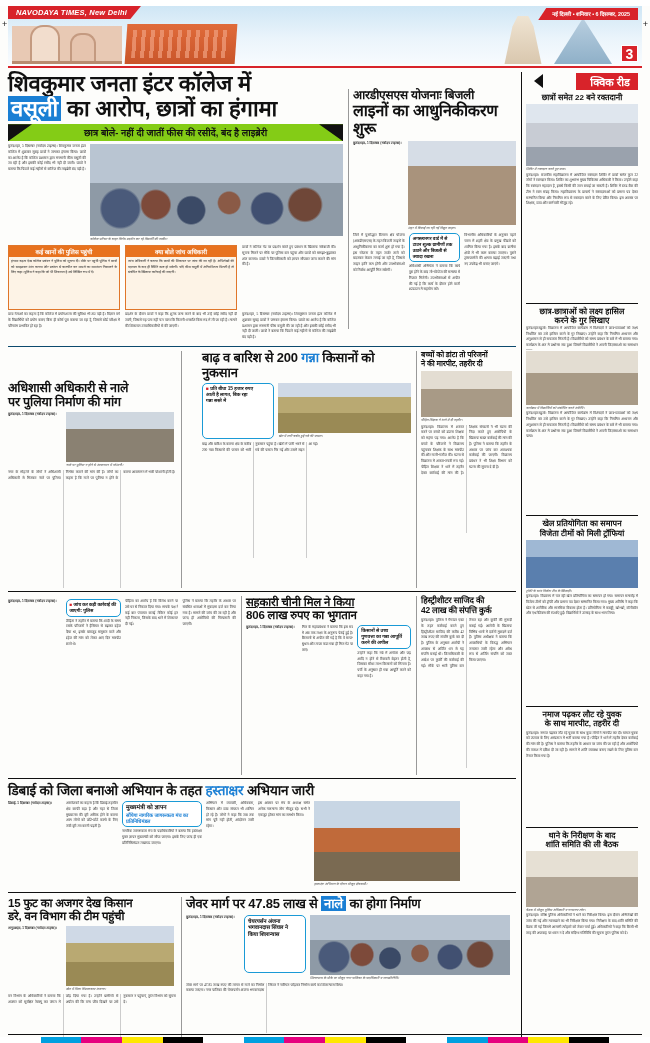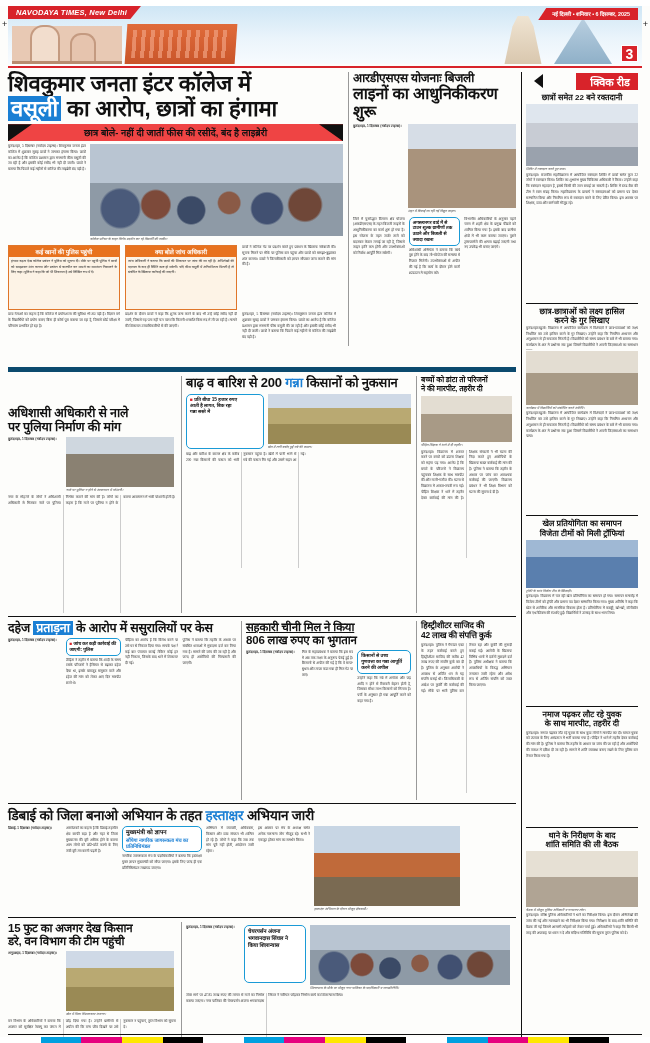--- a/index.html
+++ b/index.html
@@ -81,21 +81,21 @@
     font-size: 3.55px; line-height: 1.62; color: #2a2a2a; text-align: justify;
     font-family: "Liberation Serif", "DejaVu Serif", serif;
     hyphens: auto; overflow: hidden;
   }
   .cap { font-size: 3.4px; color: #555; font-style: italic; line-height:1.3; padding-top:1px; overflow:hidden; white-space:nowrap; text-overflow:ellipsis;}
   .hl { font-weight: bold; color: #111; letter-spacing: -.2px; line-height: 1.12; }
   .lead-h { font-size: 22px; text-align: left; }
   .hi-blue { background: #1a7fd4; color: #fff; padding: 0 3px; }
   .hi-blue-txt { color: #1a7fd4; }
   .lead-strap {
-    margin-top: 3px; background: #ef4444; color: #111;
+    margin-top: 3px; background: #84cc16; color: #111;
     font-weight: bold; font-size: 9.5px; text-align: center;
     padding: 2px 26px; position: relative;
   }
   .lead-strap:before, .lead-strap:after {
     content: ""; position: absolute; top: 0; bottom: 0; width: 24px; background: #111;
   }
   .lead-strap:before { left: 0; clip-path: polygon(0 0, 100% 0, 0 100%); }
   .lead-strap:after { right: 0; clip-path: polygon(100% 0, 100% 100%, 0 0); }
 
   .photo { background: #c9c2b6; position: relative; overflow: hidden; }
@@ -172,21 +172,21 @@
     <div class="mh-date">नई दिल्ली • शनिवार • 6 दिसम्बर, 2025</div>
 
     <div class="mh-pageno">3</div>
   </div>
   <div class="rule-red"></div>
 
   <div class="content">
 
     <div class="col-main">
 
-      <div style="display:flex; gap:5px; border-bottom:5px solid #0c4a6e; padding-bottom:21px;">
+      <div style="display:flex; gap:5px; border-bottom:1px solid #0c4a6e; padding-bottom:0;align-items:center;">
 
         <div style="width:335px;">
           <div class="hl lead-h">शिवकुमार जनता इंटर कॉलेज में</div>
           <div class="hl lead-h">
             <span class="hi-blue">वसूली</span>
             <span>का आरोप, छात्रों का हंगामा</span>
           </div>
           <div class="lead-strap">छात्र बोले- नहीं दी जातीं फीस की रसीदें, बंद है लाइब्रेरी</div>
 
           <div style="display:flex; gap:4px; margin-top:3px;">
@@ -257,21 +257,21 @@
           <div style="display:flex; gap:4px; margin-top:3px;">
             <div class="body-text" style="width:54px; height:56px;"><b>बुलंदशहर, 5 दिसम्बर (नवोदय टाइम्स)।</b></div>
             <div style="width:108px;">
               <div class="photo drain" style="height:50px;"></div>
               <div class="cap">नाले पर पुलिया न होने से आवागमन में परेशानी।</div>
             </div>
           </div>
           <div class="body-text cols3" style="height:118px; margin-top:2px;">नगर के मोहल्ले के लोगों ने अधिशासी अधिकारी से मिलकर नाले पर पुलिया निर्माण कराने की मांग की है। लोगों का कहना है कि नाले पर पुलिया न होने के कारण आवागमन में भारी परेशानी होती है।</div>
         </div>
 
-        <div style="width:230px; border-left:.6px solid #999; padding-left:4px;">
+        <div style="width:230px; border-left:.6px solid #999; padding-left:20px;">
           <div class="hl" style="font-size:13px;">
             <span>बाढ़ व बारिश से 200</span>
             <span class="hi-blue-txt">गन्ना</span>
             <span>किसानों को नुकसान</span>
           </div>
           <div style="display:flex; gap:4px; margin-top:3px;">
             <div class="bubble" style="width:78px;">
               <div class="bubble-h" style="font-size:4.8px;"><span class="bullet-red">■</span> <span>प्रति बीघा 15 हजार रुपए</span></div>
               <div class="bubble-h" style="font-size:4.8px;">आती है लागत, बिक रहा</div>
               <div class="bubble-h" style="font-size:4.8px;">गन्ना सस्ते में</div>
@@ -289,25 +289,20 @@
           <div class="hl" style="font-size:7.6px;">ने की मारपीट, तहरीर दी</div>
           <div class="photo indoor" style="height:46px; margin-top:3px;"></div>
           <div class="cap">पीड़ित शिक्षक ने थाने में दी तहरीर।</div>
           <div class="body-text cols2" style="height:108px; margin-top:2px;">बुलंदशहर। विद्यालय में शरारत करने पर बच्चों को डांटना शिक्षक को महंगा पड़ गया। आरोप है कि बच्चों के परिजनों ने विद्यालय पहुंचकर शिक्षक के साथ मारपीट की और गाली-गलौज की। घटना से विद्यालय में अफरा-तफरी मच गई। पीड़ित शिक्षक ने थाने में तहरीर देकर कार्रवाई की मांग की है। शिक्षक संगठनों ने भी घटना की निंदा करते हुए आरोपियों के खिलाफ सख्त कार्रवाई की मांग की है। पुलिस ने बताया कि तहरीर के आधार पर जांच कर आवश्यक कार्रवाई की जाएगी। विद्यालय प्रबंधन ने भी शिक्षा विभाग को घटना की सूचना दे दी है।</div>
         </div>
       </div>
 
       <div style="display:flex; gap:5px; margin-top:4px; border-bottom:1px solid #111; padding-bottom:3px;">
 
         <div style="width:228px;">
-          <div class="hl" style="font-size:12.5px;">
-            <span>दहेज</span>
-            <span class="hi-blue">प्रताड़ना</span>
-            <span>के आरोप में ससुरालियों पर केस</span>
-          </div>
           <div style="display:flex; gap:4px; margin-top:3px;">
             <div class="body-text" style="width:54px; height:150px;"><b>बुलंदशहर, 5 दिसम्बर (नवोदय टाइम्स)।</b></div>
             <div style="width:56px;">
               <div class="bubble" style="margin-bottom:2px;">
                 <div class="bubble-h" style="font-size:4.6px;"><span class="bullet-red">■</span> <span>जांच कर कड़ी कार्रवाई की जाएगी: पुलिस</span></div>
               </div>
               <div class="body-text" style="height:108px;">पीड़िता ने तहरीर में बताया कि शादी के समय उसके परिजनों ने हैसियत से बढ़कर दहेज दिया था, इसके बावजूद ससुराल वाले और दहेज की मांग को लेकर आए दिन मारपीट करते थे।</div>
             </div>
             <div class="body-text" style="width:54px; height:150px;">पीड़िता का आरोप है कि विरोध करने पर उसे घर से निकाल दिया गया। मायके पक्ष ने कई बार पंचायत कराई लेकिन कोई हल नहीं निकला, जिसके बाद थाने में शिकायत दी गई।</div>
             <div class="body-text" style="width:54px; height:150px;">पुलिस ने बताया कि तहरीर के आधार पर संबंधित धाराओं में मुकदमा दर्ज कर लिया गया है। मामले की जांच की जा रही है और जल्द ही आरोपियों की गिरफ्तारी की जाएगी।</div>
@@ -371,20 +366,26 @@
             <div class="body-text" style="width:54px; height:66px;"><b>अनूपशहर, 5 दिसम्बर (नवोदय टाइम्स)।</b></div>
             <div style="width:108px;">
               <div class="photo field" style="height:60px;"></div>
               <div class="cap">खेत में मिला विशालकाय अजगर।</div>
             </div>
           </div>
           <div class="body-text cols3" style="height:50px; margin-top:2px;">वन विभाग के अधिकारियों ने बताया कि अजगर को सुरक्षित रेस्क्यू कर जंगल में छोड़ दिया गया है। उन्होंने ग्रामीणों से अपील की कि वन्य जीव दिखने पर उसे नुकसान न पहुंचाएं, तुरंत विभाग को सूचना दें।</div>
         </div>
 
         <div style="width:330px; border-left:.6px solid #999; padding-left:4px;">
+          <div class="hl" style="font-size:13px;">
+            <span>जेवर मार्ग पर</span>
+            <span>47.85 लाख से</span>
+            <span class="hi-blue">नाले</span>
+            <span>का होगा निर्माण</span>
+          </div>
           <div style="display:flex; gap:4px; margin-top:3px;">
             <div class="body-text" style="width:54px; height:66px;"><b>बुलंदशहर, 5 दिसम्बर (नवोदय टाइम्स)।</b></div>
             <div class="bubble" style="width:62px; height:58px;">
               <div class="bubble-h" style="font-size:5.4px;">चेयरपर्सन अंजना</div>
               <div class="bubble-h" style="font-size:5.4px;">भगवानदास सिंघल ने</div>
               <div class="bubble-h" style="font-size:5.4px;">किया शिलान्यास</div>
             </div>
             <div style="width:200px;">
               <div class="photo crowd" style="height:60px;"></div>
               <div class="cap">शिलान्यास के मौके पर मौजूद नगर पालिका के पदाधिकारी व जनप्रतिनिधि।</div>

